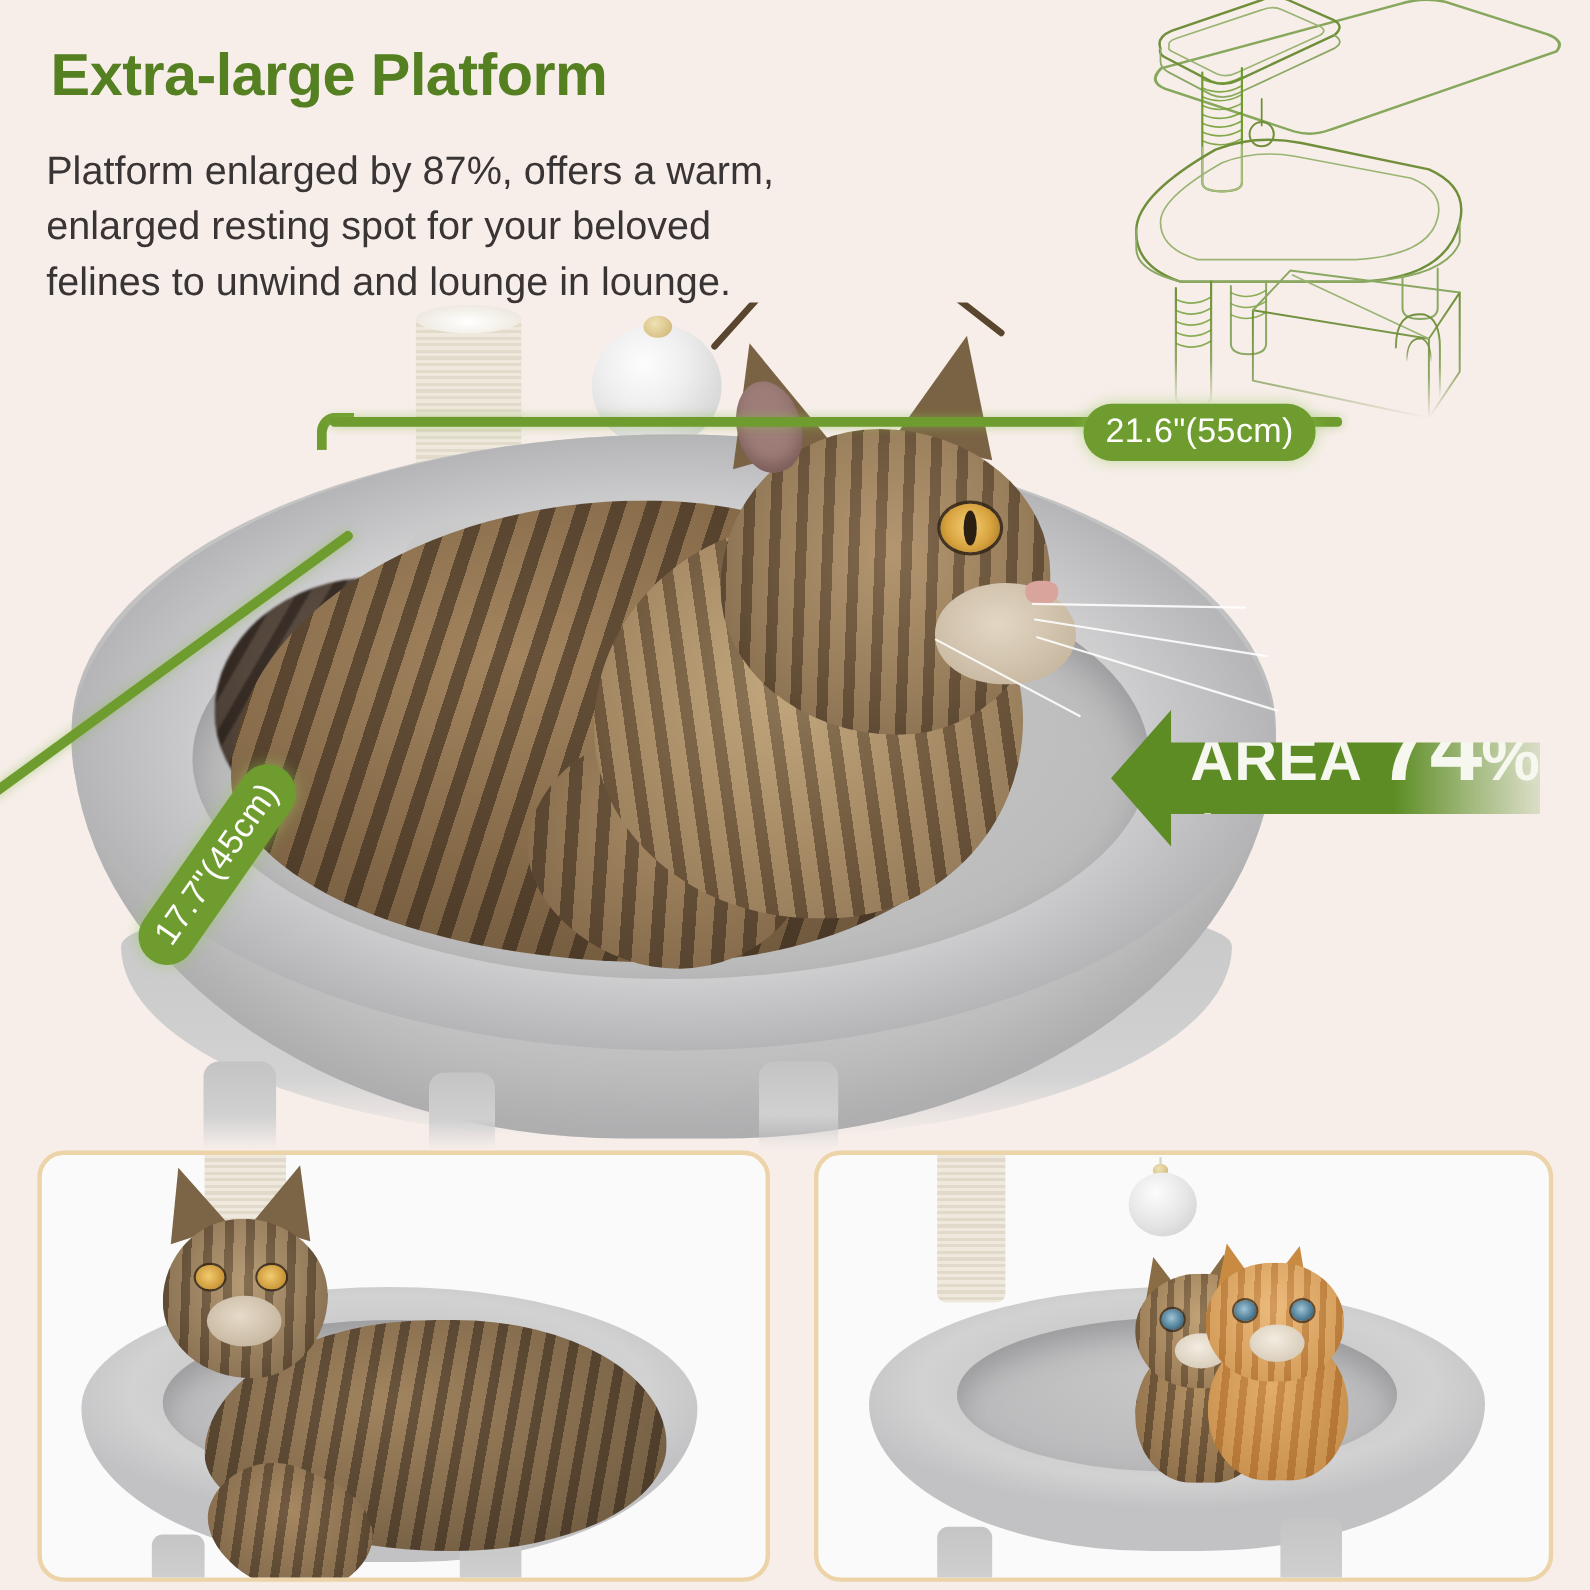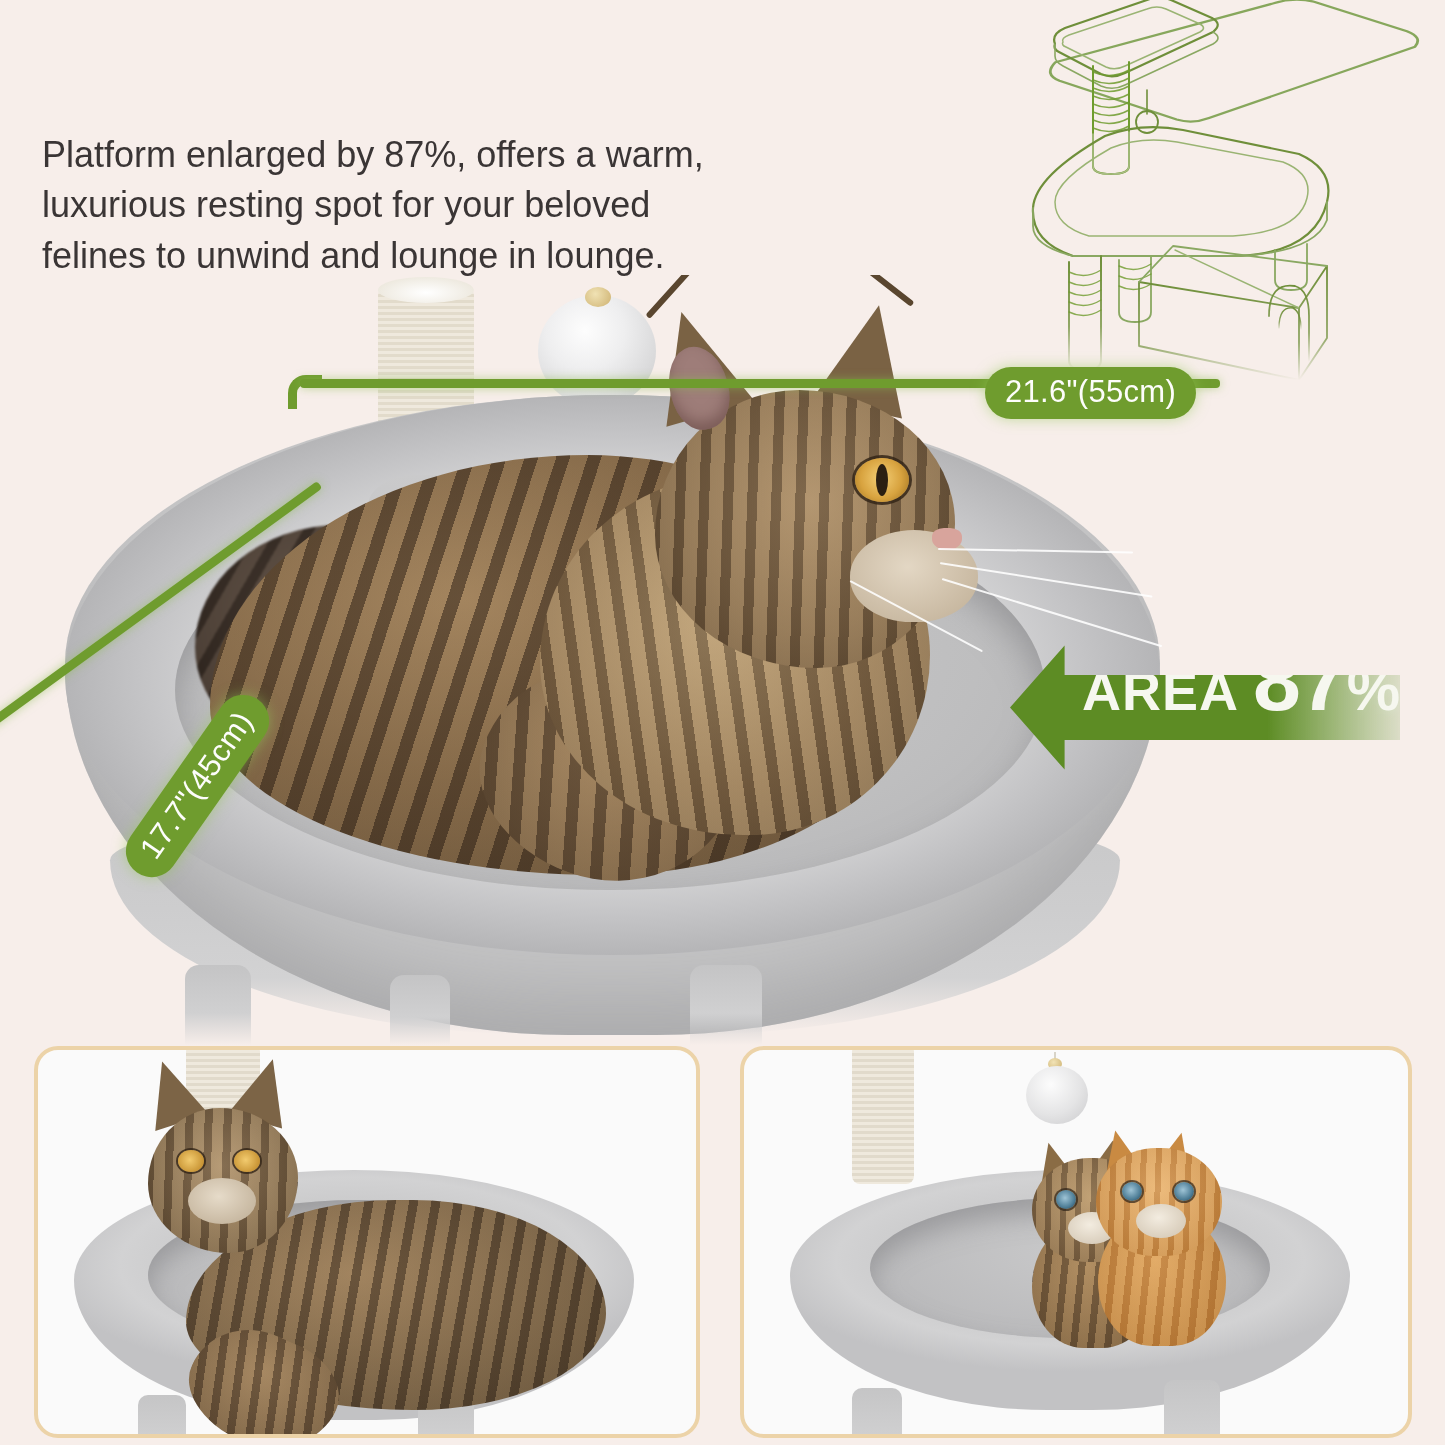--- a/index.html
+++ b/index.html
@@ -302,23 +302,24 @@
   }
   .mini-string{ position:absolute; width:2px; background:#d8d4c8; }
   .mini-bell{ position:absolute; width:14px;height:12px;border-radius:50%;
     background:radial-gradient(circle at 40% 35%,#f1e3b6,#cdb170); }
 </style>
 </head>
 <body>
 
 <div id="stage">
 
+  <div class="headline">Extra-large Platform</div>
   <div class="subcopy">
     <span>Platform enlarged by 87%, offers a warm,</span>
-    <span>luxurious resting spot for your beloved</span>
+    <span>enlarged resting spot for your beloved</span>
     <span>felines to unwind and lounge in lounge.</span>
   </div>
 
   <div class="diagram">
     <svg viewBox="0 0 430 400" width="430" height="400" fill="none" stroke="#6f8f3a" stroke-width="2.2" stroke-linejoin="round" stroke-linecap="round">
       <defs>
         <linearGradient id="fadeDown" x1="0" y1="0" x2="0" y2="1">
           <stop offset="0%" stop-color="#6f8f3a" stop-opacity="1"></stop>
           <stop offset="62%" stop-color="#6f8f3a" stop-opacity=".75"></stop>
           <stop offset="100%" stop-color="#6f8f3a" stop-opacity="0"></stop>
@@ -435,21 +436,21 @@
     <div class="m-line m-diag"></div>
     <div class="m-corner"></div>
     <div class="m-line m-horz"></div>
     <div class="pill pill-width">21.6"(55cm)</div>
     <div class="pill pill-depth">17.7"(45cm)</div>
   </div>
 
   <div class="badge">
     <div class="badge-inner">
       <span class="badge-lead">AREA +</span>
-      <span class="badge-big">87</span>
+      <span class="badge-big">74</span>
       <span class="badge-pct">%</span>
     </div>
   </div>
 
   <div class="panel left">
     <div class="inner">
       <div class="mini-post" style="left:148px;top:-6px;width:74px;height:120px;"></div>
       <div class="mini-bed" style="left:36px;top:120px;width:560px;height:250px;"></div>
       <div class="mini-cavity" style="left:110px;top:150px;width:420px;height:150px;"></div>
       <div class="mini-leg" style="left:100px;top:345px;width:48px;height:45px;"></div>

